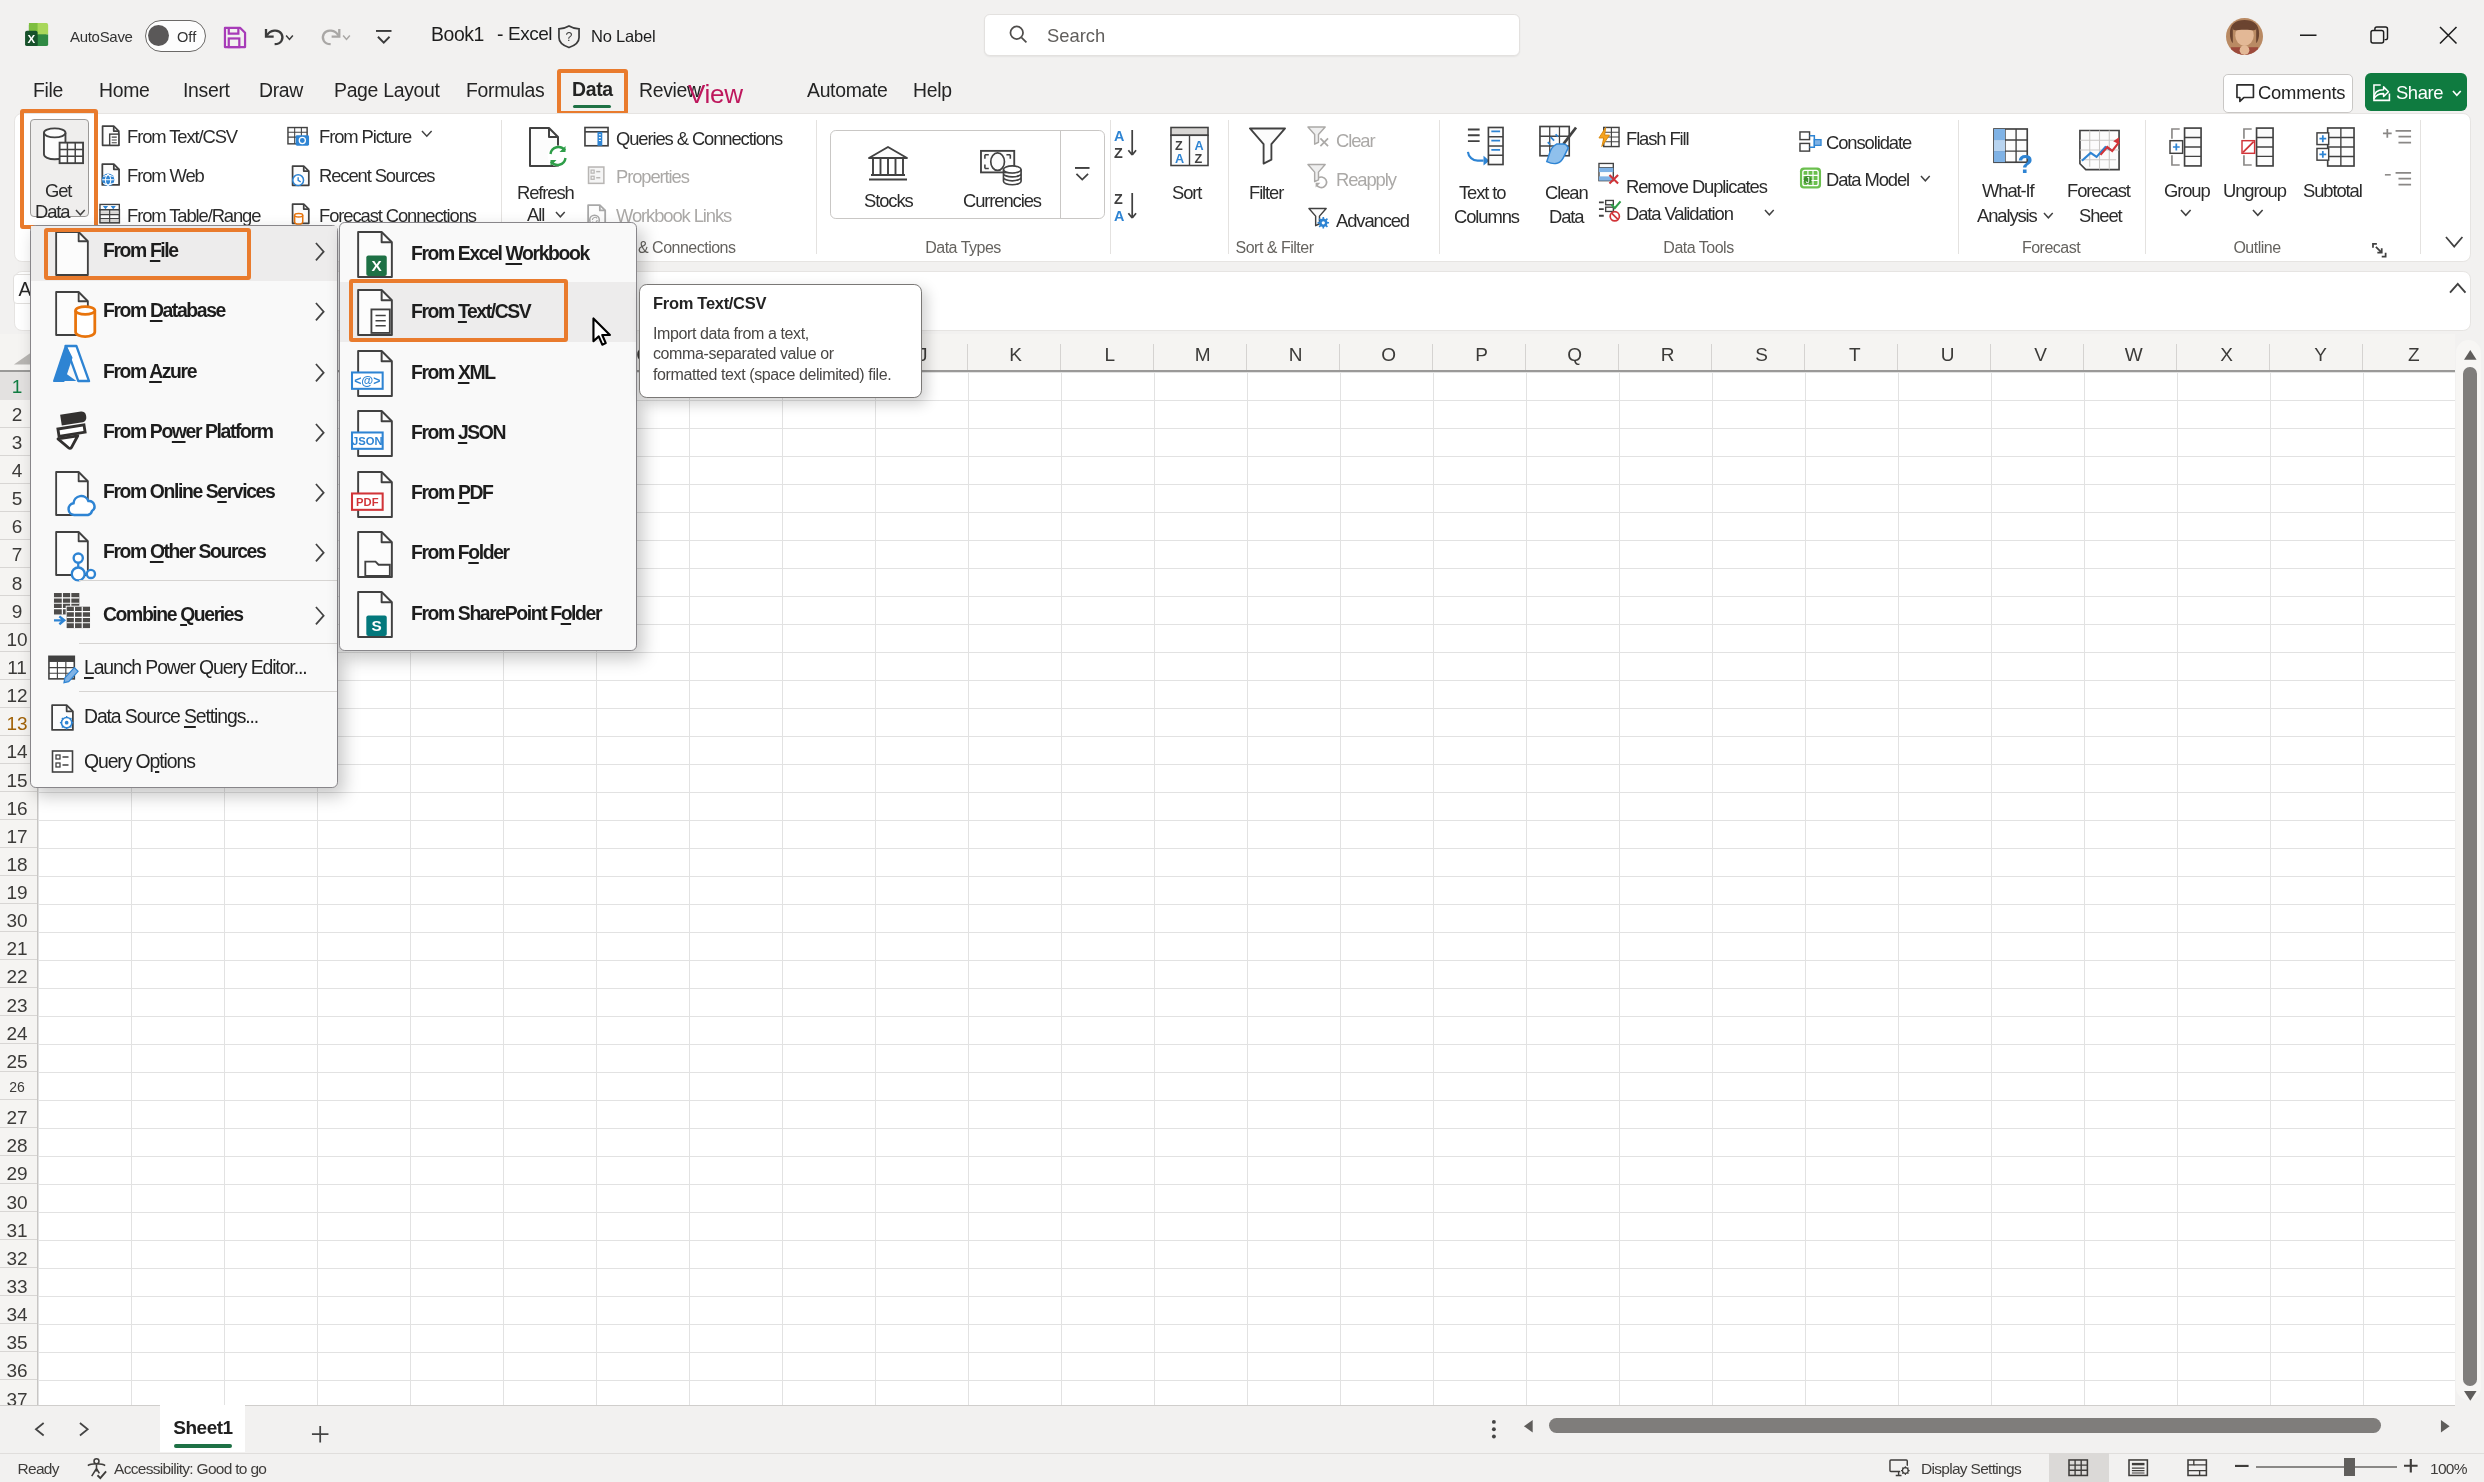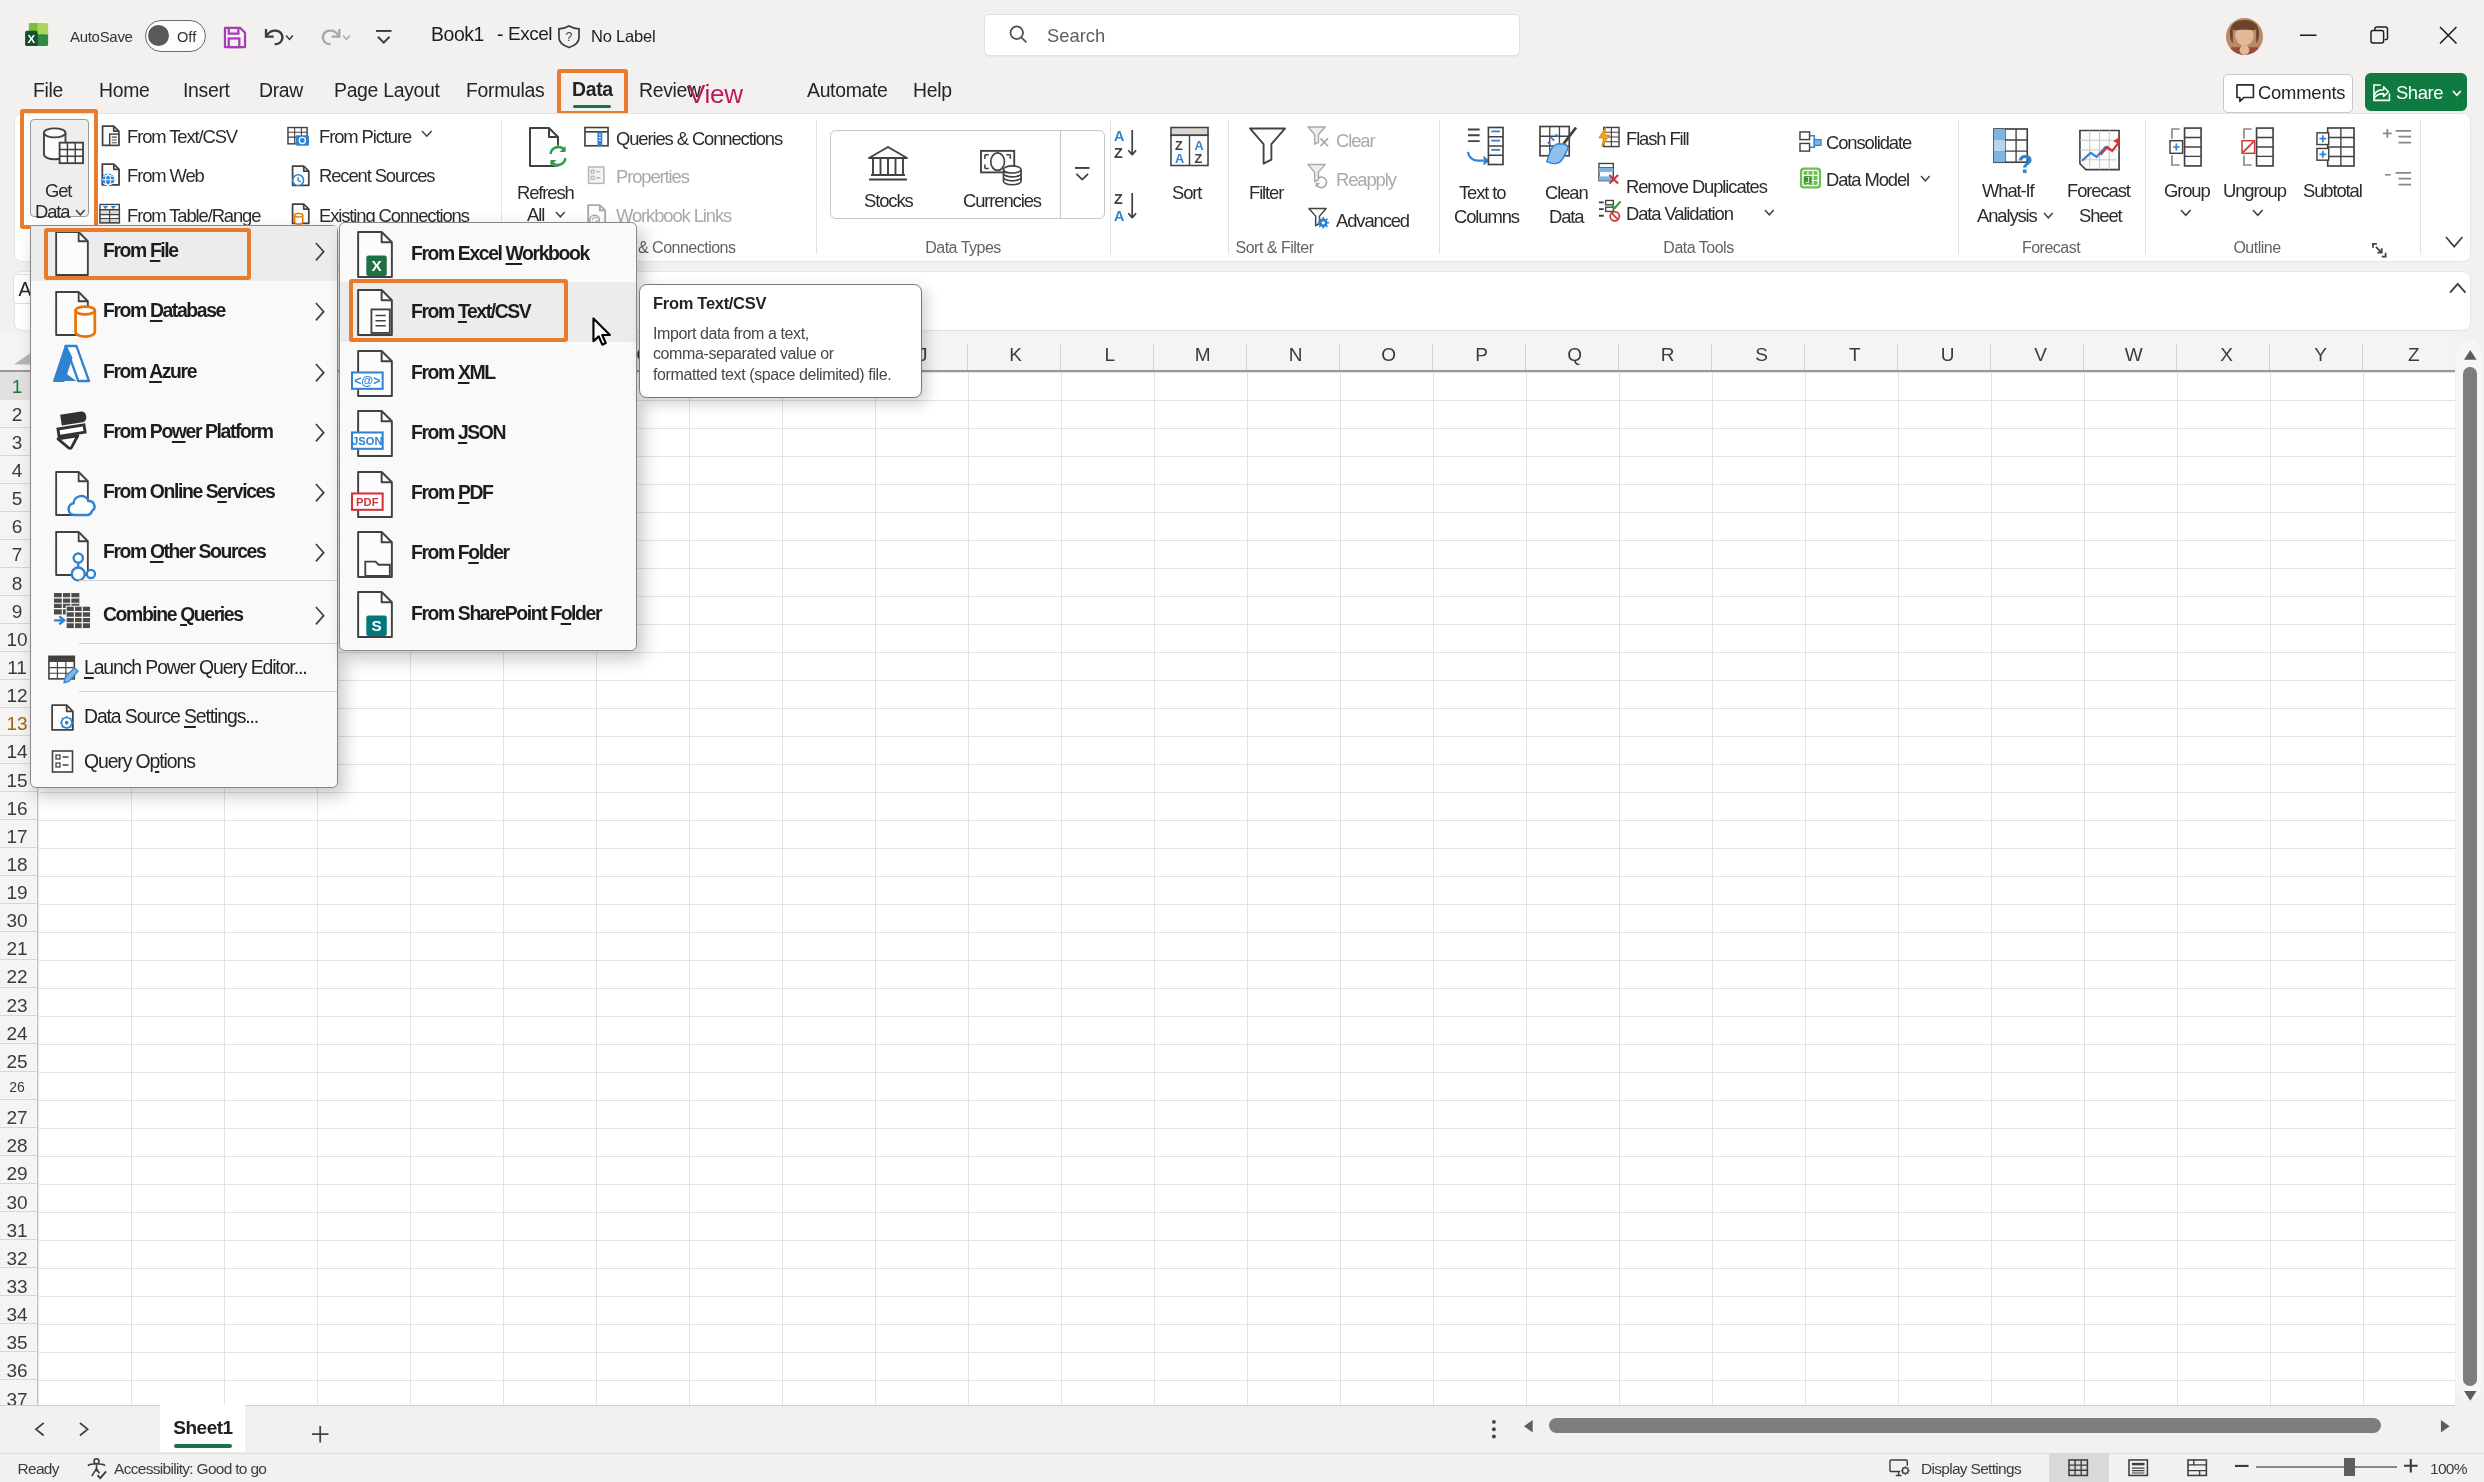--- a/index.html
+++ b/index.html
@@ -175,21 +175,21 @@
     <circle cx="6.5" cy="15" r="5.3" fill="#fff" stroke="#2E84D3" stroke-width="1.5"></circle>
     <path d="M6.5 12 v3.2 l2.5 1.5" fill="none" stroke="#2E84D3" stroke-width="1.4"></path>
   </svg>
 <div class="abs rib" style="left:319px;top:165px">Recent Sources</div>
 <svg class="abs" style="left:291px;top:203px;" width="19.4" height="21.3" viewBox="0 0 18 21">
     <path d="M1 1 h11 l5 5 v14 h-16 z" fill="#FCFCFC" stroke="#414141" stroke-width="1.7" stroke-linejoin="round"></path>
     <path d="M12 1 v5 h5" fill="none" stroke="#414141" stroke-width="1.7" stroke-linejoin="round"></path>
     <path d="M3 12 v6.5 c0 1.3,1.8 2.3,4 2.3 c2.2 0,4-1,4-2.3 V12" fill="#fff" stroke="#E8740C" stroke-width="1.5"></path>
     <ellipse cx="7" cy="12" rx="4" ry="1.7" fill="#fff" stroke="#E8740C" stroke-width="1.5"></ellipse>
   </svg>
-<div class="abs rib" style="left:319px;top:205px">Existing Connections</div>
+<div class="abs rib" style="left:319px;top:205px">Forecast Connections</div>
 <svg class="abs" style="left:529px;top:127px;" width="42" height="42" viewBox="0 0 42 42">
     <path d="M1 1 h19 l9 9 v29 h-28 z" fill="#FCFCFC" stroke="#414141" stroke-width="2" stroke-linejoin="round"></path>
     <path d="M20 1 v9 h9" fill="none" stroke="#414141" stroke-width="2" stroke-linejoin="round"></path>
 <circle cx="29" cy="29" r="10.5" fill="#fff" stroke="none"></circle>
 <path d="M21.5 27 a8 8 0 0 1 14.5-3.5 M36.5 31 a8 8 0 0 1-14.5 3.5" fill="none" stroke="#2F9E49" stroke-width="2.4"></path>
 <path d="M36.5 19 v6 h-6 z" fill="#2F9E49"></path>
 <path d="M21.5 39 v-6 h6 z" fill="#2F9E49"></path>
 </svg>
 <div class="abs rib" style="left:517px;top:182px">Refresh</div>
 <div class="abs rib" style="left:527px;top:204px">All</div>

